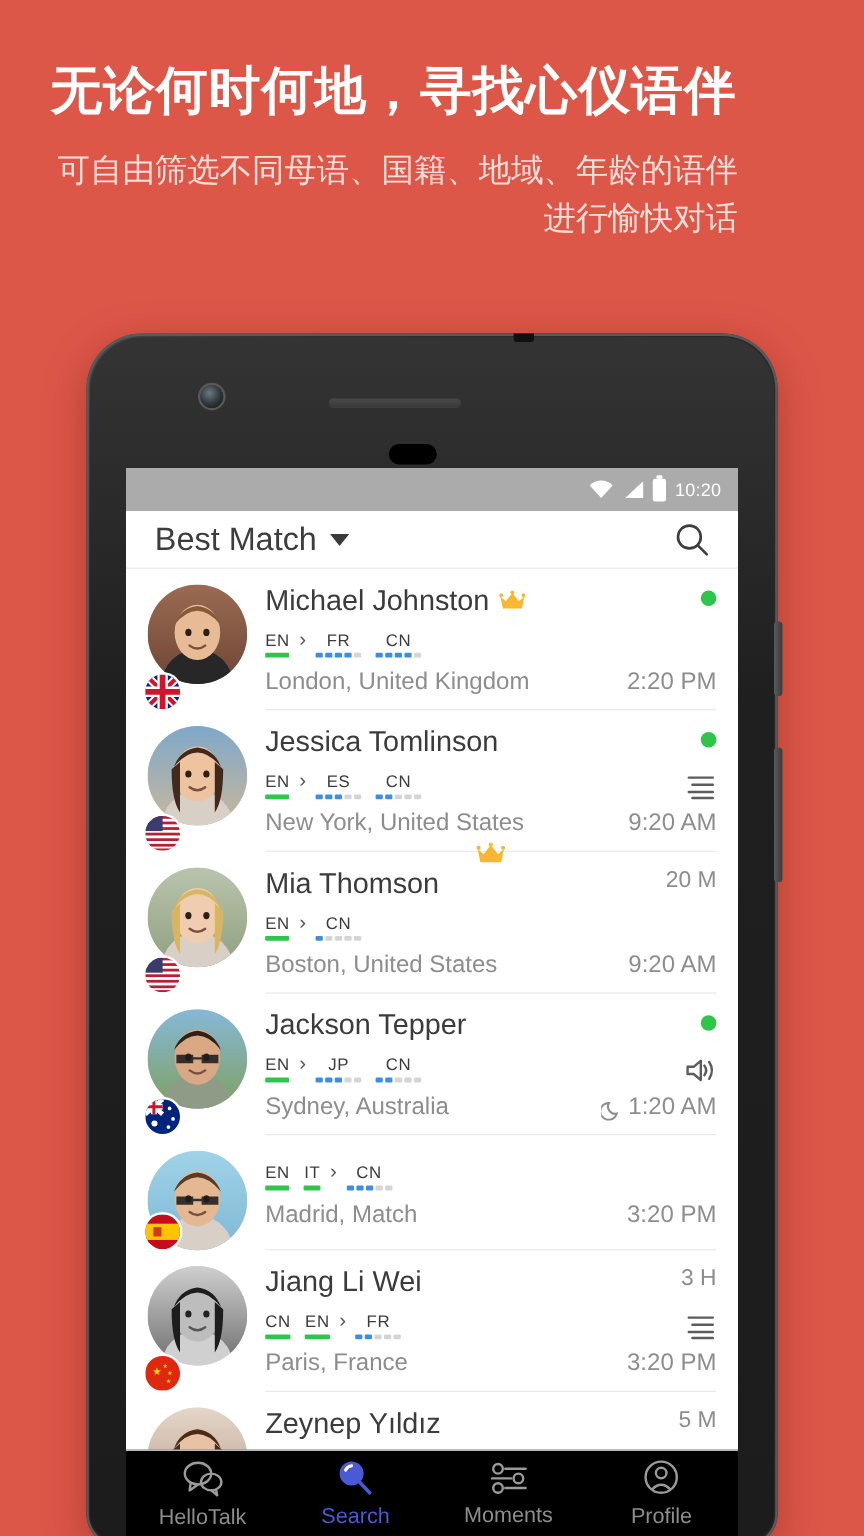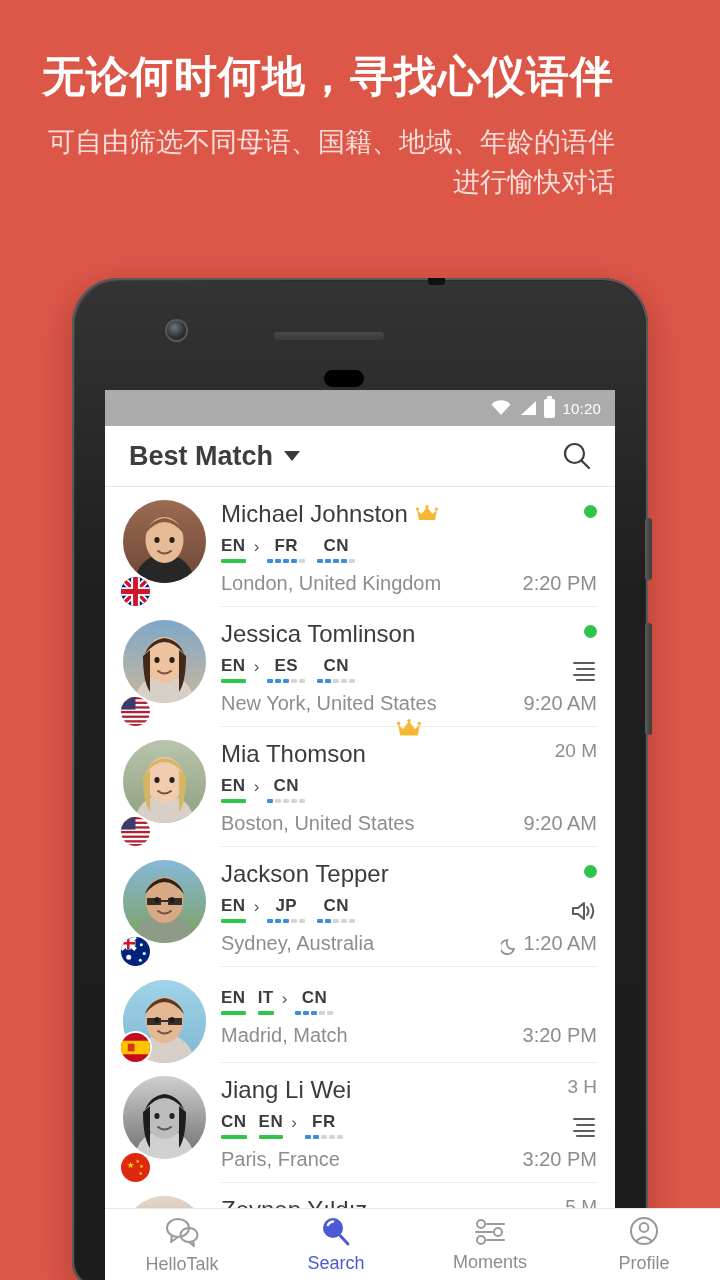--- a/index.html
+++ b/index.html
@@ -72,24 +72,23 @@
   }
   .sb-time { font-size:15px; letter-spacing:.2px; }
   .ic-wifi { width:22px; height:16px; }
   .ic-signal { width:18px; height:16px; }
   .ic-batt { width:11px; height:19px; background:#fff; border-radius:2px;
              position:relative; }
   .ic-batt:before{ content:""; position:absolute; left:3px; top:-3px;
              width:5px; height:3px; background:#fff; border-radius:1px; }
 
   .appbar {
-    height:61px; background:#fff; display:flex; align-items:center;
+    height:48px; background:#fff; display:flex; align-items:center;
     justify-content:space-between; padding:0 22px 0 24px;
     border-bottom:1px solid #e6e6e6;
-    font-weight:bold;
   }
   .appbar-left { display:flex; align-items:center; gap:11px; }
   .appbar-title { font-size:27px; color:#3d3d3d; }
   .caret {
     width:0;height:0;border-left:8px solid transparent;
     border-right:8px solid transparent;border-top:10px solid #3a3a3a;
   }
 
   
   .list { background:#fff; }
@@ -122,21 +121,21 @@
     margin-left:auto; display:flex; flex-direction:column; align-items:flex-end;
     gap:6px; min-width:60px;
   }
   .r-age { font-size:19px; color:#8d8d8d; line-height:22px; }
   .dot-online {
     width:13px; height:13px; border-radius:50%; background:#2fc44a; margin-top:5px;
   }
 
   .langs { display:flex; gap:12px; margin-top:8px; align-items:flex-end; }
   .lang { display:flex; flex-direction:column; align-items:center; }
-  .lang-code { font-size:17px; color:#3c3c3c; font-weight:bold; letter-spacing:.5px; }
+  .lang-code { font-size:14px; color:#3c3c3c; font-weight:normal; letter-spacing:.5px; }
   .bar-native { width:100%; height:4px; background:#2fc44a; margin-top:3px; border-radius:1px; }
   .bar-level { display:flex; gap:2px; margin-top:3px; }
   .seg { width:6px; height:4px; background:#d5d5d5; border-radius:1px; }
   .seg.on { background:#3d8ee0; }
   .arrow-sep {
     font-size:17px; color:#555; align-self:center; margin:0 -4px 5px -4px;
   }
 
   .r-bottom { display:flex; align-items:center; margin-top:9px; }
   .r-loc { font-size:20px; color:#8d8d8d; }
@@ -146,22 +145,22 @@
   .side-icon {
     position:absolute; right:0; top:40px;
   }
   .crown-divider {
     position:absolute; left:0; right:0; bottom:-12px; display:flex;
     justify-content:center; pointer-events:none;
   }
 
   
   .bottomnav {
-    position:absolute; left:105px; top:1208px; width:616px; height:72px;
-    background:#ffffff; display:flex; border-top:1px solid #e8e8e8; z-index:5;
+    position:absolute; left:105px; top:1208px; width:510px; height:72px;
+    background:#000000; display:flex; border-top:1px solid #e8e8e8; z-index:5;
   }
   .nav-item {
     flex:1; display:flex; flex-direction:column; align-items:center;
     justify-content:center; gap:5px;
   }
   .nav-label { font-size:18px; color:#8d8d8d; }
   .nav-item.active .nav-label { color:#4a5ad4; }
 </style>
 </head>
 <body>

